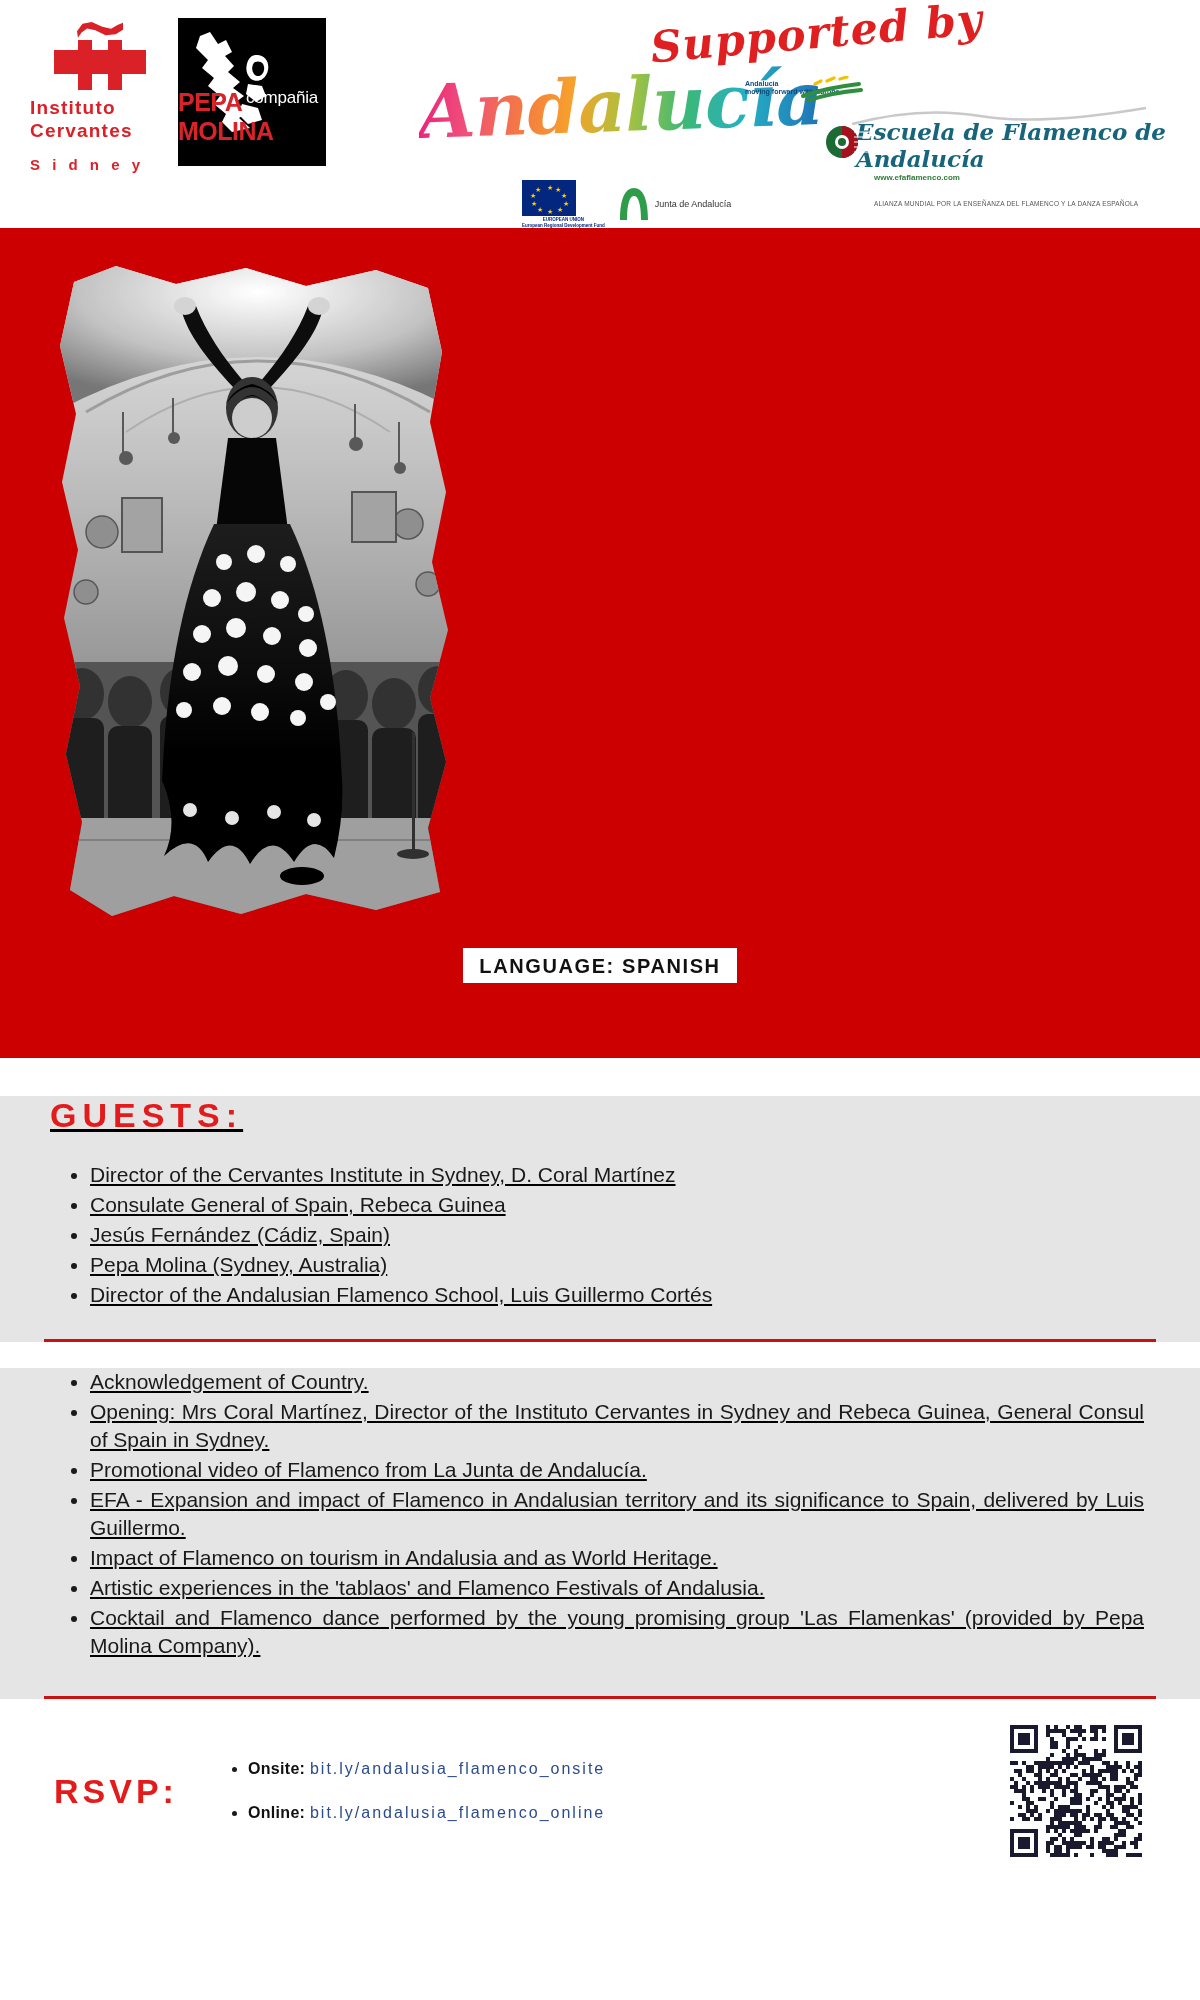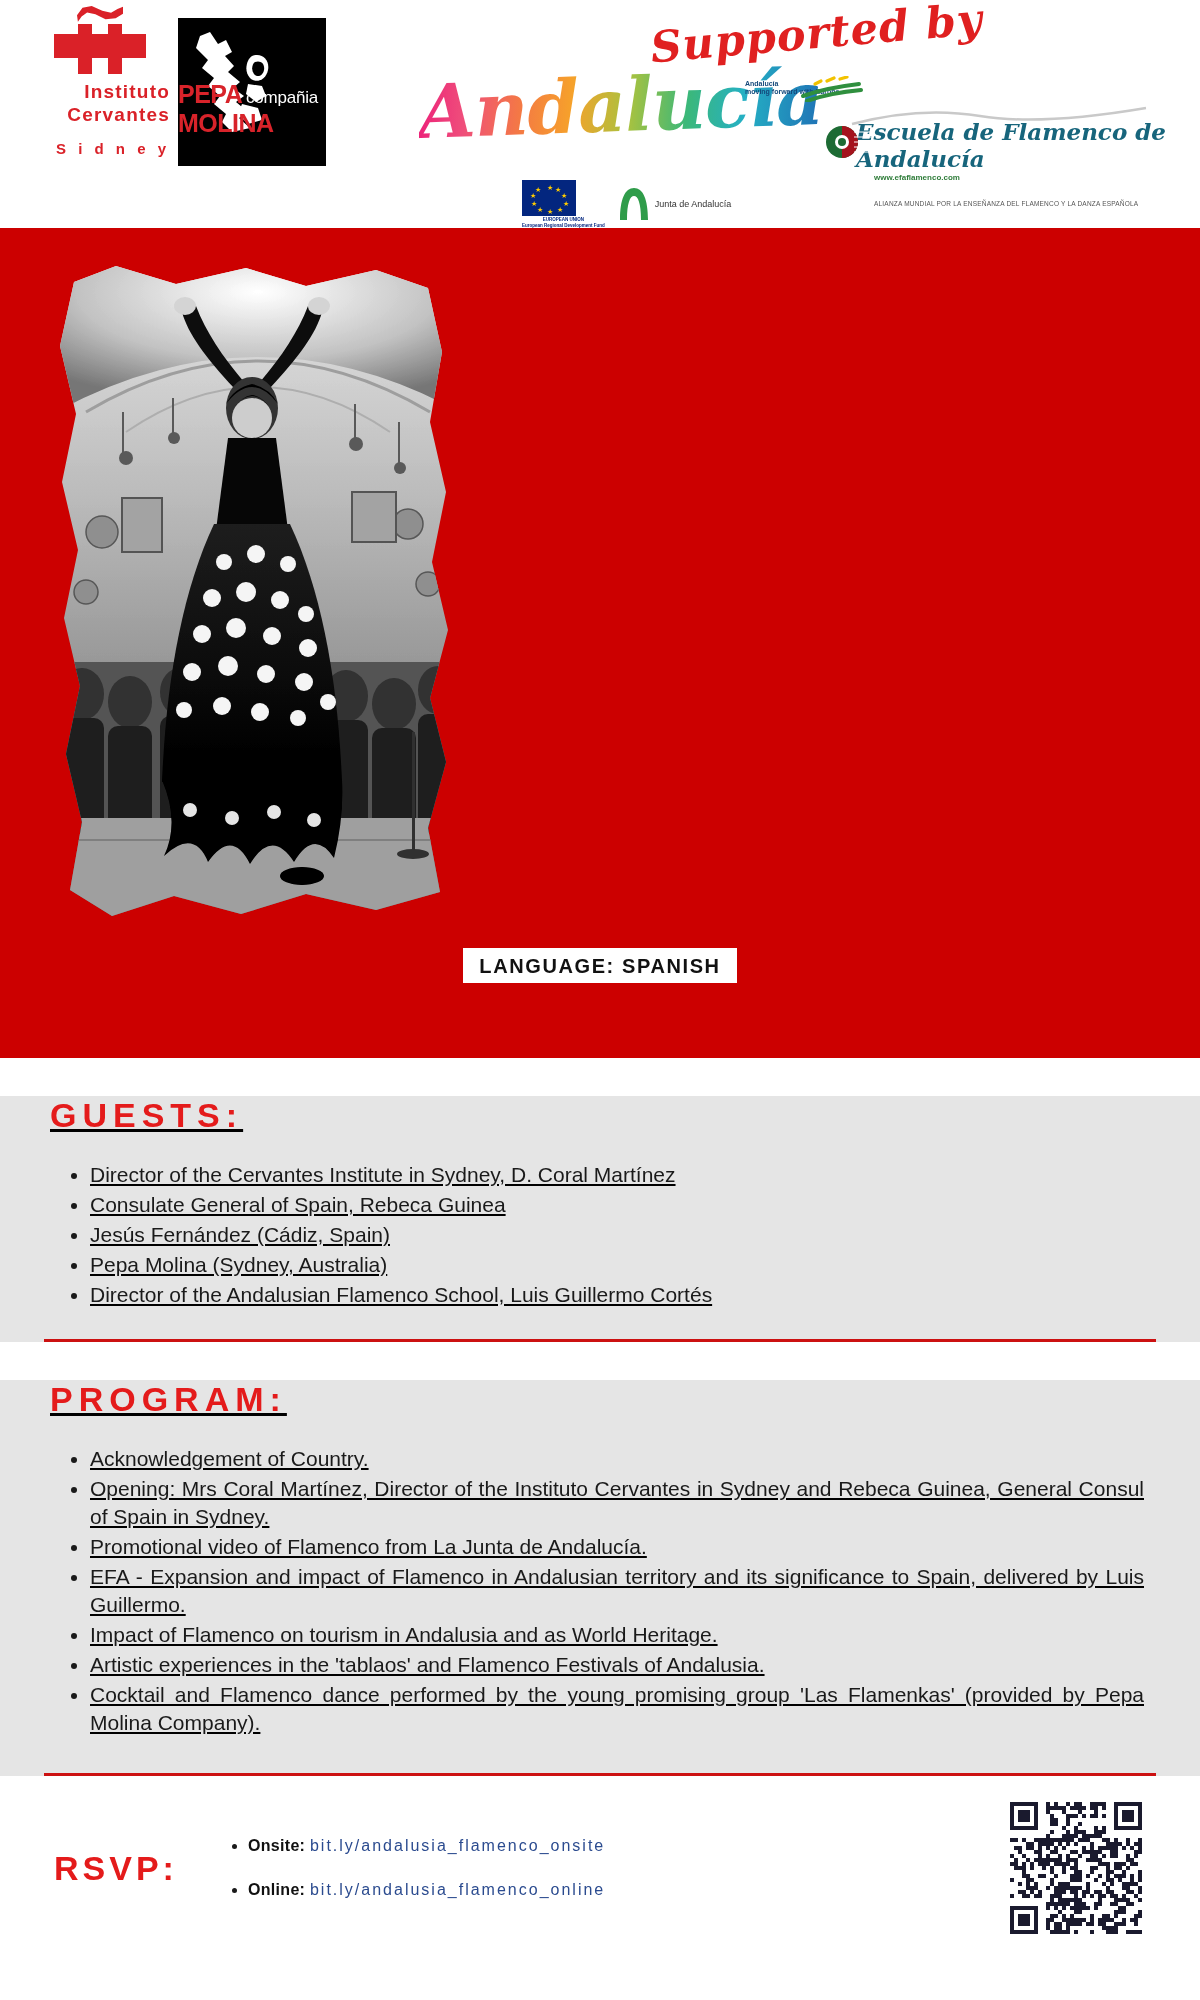--- a/index.html
+++ b/index.html
@@ -20,23 +20,23 @@
   .logo-bar {
     height: 228px;
     background: #ffffff;
     position: relative;
   }
 
   
   .ic-logo {
     position: absolute;
     left: 30px;
-    top: 2px;
+    top: 18px;
     width: 140px;
-    text-align: right;
+    text-align: left;
   }
   .ic-mark { position: relative; height: 78px; width: 140px; margin: 0 auto; }
   .ic-tilde {
     position: absolute; left: 47px; top: 4px; width: 46px; height: 17px;
     background: #da2128;
     clip-path: polygon(0% 55%, 12% 10%, 32% 0%, 55% 28%, 74% 40%, 88% 18%, 100% 5%, 100% 45%, 84% 72%, 62% 78%, 40% 48%, 22% 38%, 10% 62%, 2% 92%);
   }
   .ic-bar-h {
     position: absolute; left: 24px; top: 32px; width: 92px; height: 24px;
     background: #da2128;
@@ -67,21 +67,21 @@
   .pm-fig {
     position: absolute; left: 14px; top: 12px; width: 86px; height: 108px;
   }
   .pm-fig svg { width: 100%; height: 100%; display: block; }
   .pm-comp {
     position: absolute; right: 8px; top: 70px;
     color: #ffffff; font-size: 17px; font-weight: normal;
     letter-spacing: -0.2px;
   }
   .pm-name {
-    position: absolute; right: 6px; bottom: 28px;
+    position: absolute; right: 6px; bottom: 20px;
     color: #d8232a; font-size: 25px; font-weight: bold; letter-spacing: -0.5px;
   }
 
   
   .supported {
     position: absolute; left: 650px; top: 8px;
     color: #e02020; font-size: 43px;
     font-family: "DejaVu Serif", serif;
     font-style: italic; font-weight: bold;
     transform: rotate(-5deg);
@@ -504,21 +504,20 @@
         <li>Director of the Cervantes Institute in Sydney, D. Coral Martínez</li>
         <li>Consulate General of Spain, Rebeca Guinea</li>
         <li>Jesús Fernández (Cádiz, Spain)</li>
         <li>Pepa Molina (Sydney, Australia)</li>
         <li>Director of the Andalusian Flamenco School, Luis Guillermo Cortés</li>
       </ul>
     <div class="rule"></div>
   </div>
 
   <div class="body-sec">
-    <div class="sec-head">PROGRAM:</div>
     <ul class="bullets justified" id="program-list">
         <li>Acknowledgement of Country.</li>
         <li>Opening: Mrs Coral Martínez, Director of the Instituto Cervantes in Sydney and Rebeca Guinea, General Consul of Spain in Sydney.</li>
         <li>Promotional video of Flamenco from La Junta de Andalucía.</li>
         <li>EFA - Expansion and impact of Flamenco in Andalusian territory and its significance to Spain, delivered by Luis Guillermo.</li>
         <li>Impact of Flamenco on tourism in Andalusia and as World Heritage.</li>
         <li>Artistic experiences in the 'tablaos' and Flamenco Festivals of Andalusia.</li>
         <li>Cocktail and Flamenco dance performed by the young promising group 'Las Flamenkas' (provided by Pepa Molina Company).</li>
       </ul>
     <div class="rule" style="margin-top:36px"></div>

